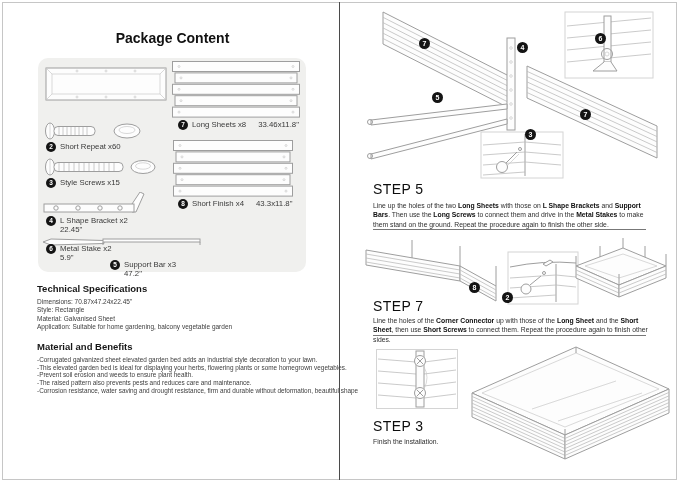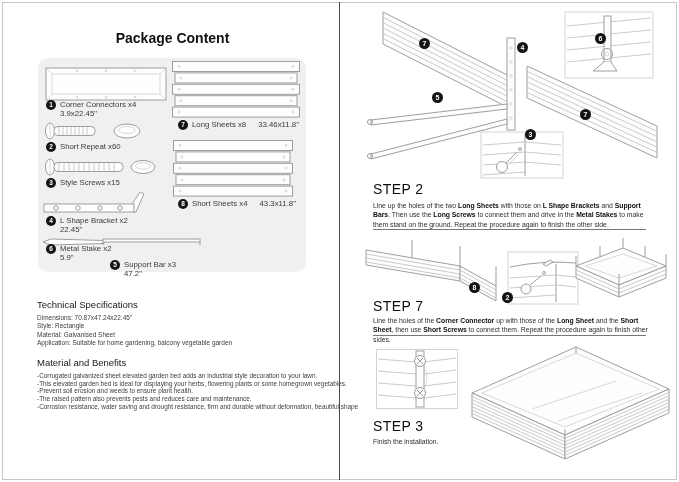--- a/index.html
+++ b/index.html
@@ -9,21 +9,21 @@
   .frame{left:2px;top:2px;right:2px;bottom:2px;border:1px solid #c6c6c6;}
   .vdivider{left:339px;top:2px;width:1px;height:478px;background:#4a4a4a;}
   .left-title{left:0;top:30px;width:345px;text-align:center;font-size:14px;font-weight:700;color:#111;}
   .panel{left:38px;top:58px;width:268px;height:214px;background:#f0f0ee;border-radius:10px;}
   .badge{display:inline-block;width:10px;height:10px;border-radius:50%;background:#141414;color:#fff;
          font-size:6.5px;font-weight:700;line-height:10px;text-align:center;flex:0 0 10px;}
   .item-row{display:flex;gap:4px;align-items:flex-start;}
   .item-label,.item-dims{font-size:7.8px;color:#3a3a3a;line-height:9px;white-space:nowrap;}
   .two-line{display:flex;flex-direction:column;}
   .inline-dims{margin-left:8px;}
-  .sec-heading{font-size:9.5px;font-weight:400;color:#171717;margin:16px 0 4px 0;}
+  .sec-heading{font-size:9.5px;font-weight:700;color:#171717;margin:0 0 4px 0;}
   .spec-line{font-size:6.5px;color:#3d3d3d;line-height:8.4px;white-space:nowrap;}
   .bullet-line{font-size:6.4px;color:#3d3d3d;line-height:7.7px;white-space:nowrap;}
   .step-heading{font-size:14px;font-weight:400;color:#0d0d0d;letter-spacing:0.4px;}
   .step-body{font-size:6.8px;color:#2e2e2e;line-height:9.4px;}
   .step-body b{color:#0f0f0f;}
   .hsep{height:1px;background:#777;}
   .dbadge{width:11px;height:11px;border-radius:50%;background:#141414;color:#fff;
           font-size:7px;font-weight:700;line-height:11px;text-align:center;}
   svg .ln{stroke:#9e9e9e;fill:none;stroke-width:1;}
   svg .lnw{stroke:#9e9e9e;fill:#fdfdfd;stroke-width:1;}
@@ -49,27 +49,20 @@
       <line x1="122" y1="4" x2="116" y2="10" class="faint"></line>
       <line x1="2" y1="36" x2="8" y2="30" class="faint"></line>
       <line x1="122" y1="36" x2="116" y2="30" class="faint"></line>
       <circle cx="33" cy="7" r="1" class="faint"></circle>
         <circle cx="62" cy="7" r="1" class="faint"></circle>
         <circle cx="91" cy="7" r="1" class="faint"></circle>
       <circle cx="33" cy="33" r="1" class="faint"></circle>
         <circle cx="62" cy="33" r="1" class="faint"></circle>
         <circle cx="91" cy="33" r="1" class="faint"></circle>
     </svg>
-    <div class="item-row abs" style="left:8px;top:42px">
-      <span class="badge">1</span>
-      <span class="two-line">
-        <span class="item-label">Corner Connectors x4</span>
-        <span class="item-dims">3.9x22.45"</span>
-      </span>
-    </div>
 
     <svg class="abs" style="left:5px;top:62px" width="105" height="22" viewBox="0 0 105 22">
       <ellipse cx="7" cy="11" rx="4.5" ry="8" class="lnw"></ellipse>
       <line x1="7" y1="4" x2="7" y2="18" class="faint"></line>
       <rect x="11" y="6.5" width="41" height="9" rx="4" class="lnw"></rect>
       <line x1="16" y1="7" x2="16" y2="15" class="hatch"></line>
         <line x1="20" y1="7" x2="20" y2="15" class="hatch"></line>
       <line x1="24" y1="7" x2="24" y2="15" class="hatch"></line>
         <line x1="28" y1="7" x2="28" y2="15" class="hatch"></line>
       <line x1="32" y1="7" x2="32" y2="15" class="hatch"></line>
@@ -183,21 +176,21 @@
         <circle cx="111" cy="16.9" r="1" class="faint"></circle>
       <circle cx="7" cy="28.3" r="1" class="faint"></circle>
         <circle cx="113" cy="28.3" r="1" class="faint"></circle>
       <circle cx="9" cy="39.7" r="1" class="faint"></circle>
         <circle cx="111" cy="39.7" r="1" class="faint"></circle>
       <circle cx="7" cy="51.1" r="1" class="faint"></circle>
         <circle cx="113" cy="51.1" r="1" class="faint"></circle>
     </svg>
     <div class="item-row abs" style="left:140px;top:141px">
       <span class="badge">8</span>
-      <span class="item-label">Short Sheets x4</span>
+      <span class="item-label">Short Finish x4</span>
       <span class="item-dims inline-dims">43.3x11.8"</span>
     </div>
   </div>
 
   <div class="abs" style="left:37px;top:283px">
     <div class="sec-heading">Technical Specifications</div>
     <div class="spec-line">Dimensions:  70.87x47.24x22.45"</div>
     <div class="spec-line">Style: Rectangle</div>
     <div class="spec-line">Material: Galvanised Sheet</div>
     <div class="spec-line">Application: Suitable for home gardening, balcony vegetable garden</div>
@@ -265,21 +258,21 @@
     <line x1="163" y1="161" x2="174" y2="150" class="faint"></line>
     <circle cx="175" cy="145" r="1.5" class="ln"></circle>
   </svg>
   <div class="dbadge abs" style="left:419px;top:38px">7</div>
   <div class="dbadge abs" style="left:517px;top:42px">4</div>
   <div class="dbadge abs" style="left:595px;top:33px">6</div>
   <div class="dbadge abs" style="left:432px;top:92px">5</div>
   <div class="dbadge abs" style="left:580px;top:109px">7</div>
   <div class="dbadge abs" style="left:525px;top:129px">3</div>
 
-  <div class="step-heading abs" style="left:373px;top:181px">STEP 2</div>
+  <div class="step-heading abs" style="left:373px;top:181px">STEP 5</div>
   <div class="step-body abs" style="left:373px;top:201px;width:274px"><span>Line up the holes of the two </span><b>Long Sheets</b><span> with those on </span><b>L Shape Brackets</b><span> and </span><b>Support Bars</b><span>. Then use the </span><b>Long Screws</b><span> to connect them and drive in the </span><b>Metal Stakes</b><span> to make them stand on the ground. Repeat the procedure again to finish the other side.</span></div>
   <div class="hsep abs" style="left:373px;top:229px;width:273px"></div>
 
   <svg class="abs" style="left:360px;top:236px" width="310" height="72" viewBox="0 0 310 72">
 
     <polygon points="6,14 100,30 100,45 6,29" class="lnw"></polygon>
     <line x1="6" y1="18" x2="100" y2="34" class="hatch"></line>
     <line x1="6" y1="22" x2="100" y2="38" class="hatch"></line>
     <line x1="6" y1="26" x2="100" y2="42" class="hatch"></line>
     <polygon points="100,30 136,50 136,65 100,45" class="lnw"></polygon>

